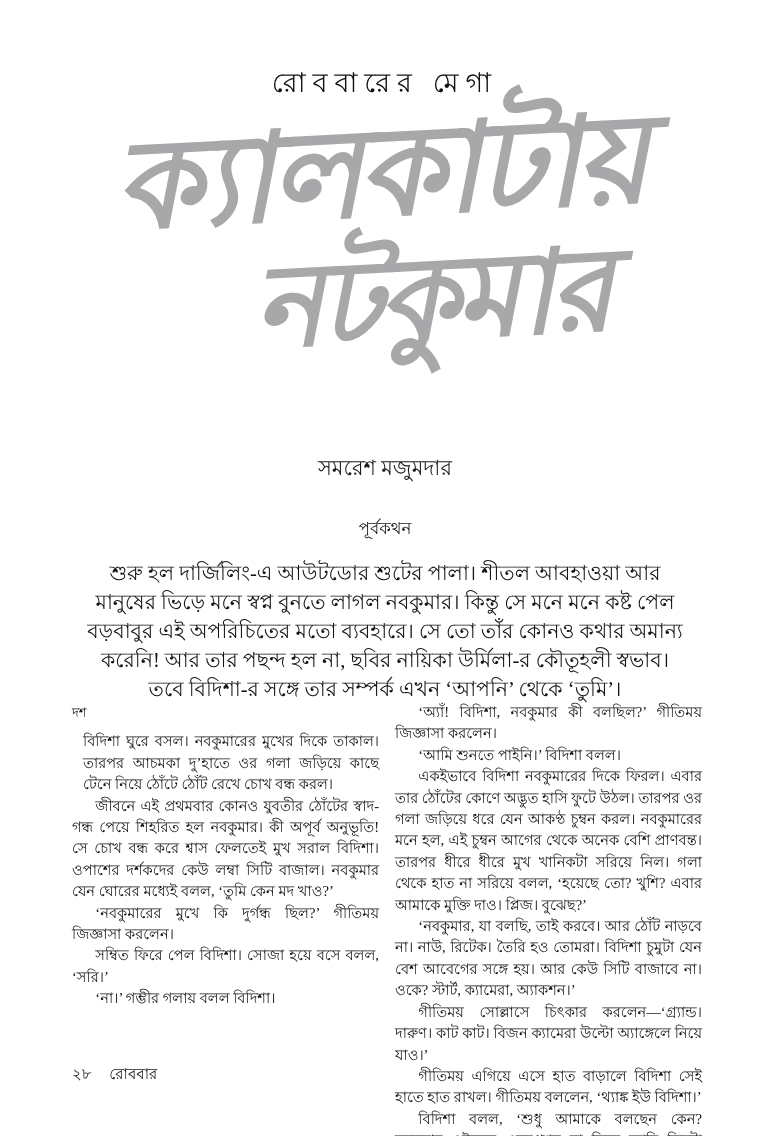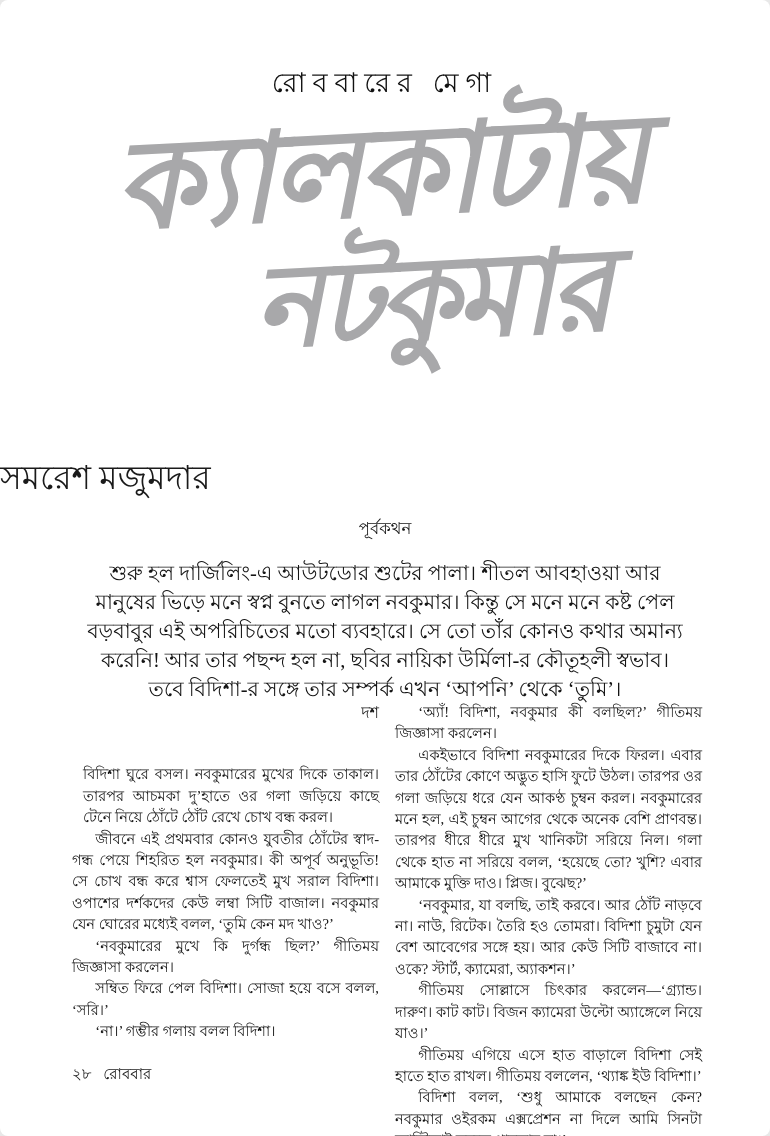--- a/index.html
+++ b/index.html
@@ -4,21 +4,20 @@
 <style>
   html,body{margin:0;padding:0;background:#e8e8e8;}
   .page{
     position:relative;
     width:770px;height:1136px;
     margin:0 auto;
     background:#ffffff;
     color:#141414;
     font-family:"Liberation Serif","DejaVu Serif",serif;
     overflow:hidden;
-    border-radius:8px;
   }
   .kicker{
     position:absolute;top:62px;left:0;right:0;
     text-align:center;
     font-size:27px;
     letter-spacing:7px;
     color:#111;
     white-space:nowrap;
   }
   .title-art{
@@ -37,22 +36,22 @@
   .title-line-2{
     font-size:116px;
     font-style:italic;
     font-weight:bold;
     letter-spacing:-4px;
     margin-top:8px;
     padding-left:90px;
   }
   .author{
     position:absolute;top:452px;left:0;right:0;
-    text-align:left;
-    font-size:33px;
+    text-align:center;
+    font-size:21px;
     color:#1a1a1a;
   }
   .preface{
     position:absolute;top:516px;left:74px;width:622px;
     text-align:center;
   }
   .preface-heading{
     font-size:16.5px;
     margin-bottom:16px;
   }
@@ -67,35 +66,35 @@
     display:flex;
     gap:16px;
   }
   .col{
     width:307px;
     font-size:14.6px;
     line-height:21.4px;
     text-align:justify;
   }
   .section-heading{
-    text-align:right;
-    font-size:16px;
-    margin-bottom:41px;
+    text-align:left;
+    font-size:13px;
+    margin-bottom:8px;
   }
   .col p{
     margin:0;
     text-indent:1.6em;
   }
   .col p.no-indent{text-indent:0;margin-left:11px;}
   .footer{
     position:absolute;top:1062px;left:72px;
     font-size:15px;
     color:#1a1a1a;
   }
-  .footer .pageno{margin-right:8px;}
+  .footer .pageno{margin-right:14px;}
 </style>
 </head>
 <body>
 
 <div class="page">
 
   <div class="kicker">রোববারের মেগা</div>
 
   <div class="title-art">
     <div class="title-line-1" style="color: rgb(168, 168, 170);">ক্যালকাটায়</div>
@@ -116,20 +115,21 @@
       <p class="no-indent">বিদিশা ঘুরে বসল। নবকুমারের মুখের দিকে তাকাল। তারপর আচমকা দু’হাতে ওর গলা জড়িয়ে কাছে টেনে নিয়ে ঠোঁটে ঠোঁট রেখে চোখ বন্ধ করল।</p>
       <p>জীবনে এই প্রথমবার কোনও যুবতীর ঠোঁটের স্বাদ-গন্ধ পেয়ে শিহরিত হল নবকুমার। কী অপূর্ব অনুভূতি! সে চোখ বন্ধ করে শ্বাস ফেলতেই মুখ সরাল বিদিশা। ওপাশের দর্শকদের কেউ লম্বা সিটি বাজাল। নবকুমার যেন ঘোরের মধ্যেই বলল, ‘তুমি কেন মদ খাও?’</p>
       <p>‘নবকুমারের মুখে কি দুর্গন্ধ ছিল?’ গীতিময় জিজ্ঞাসা করলেন।</p>
       <p>সম্বিত ফিরে পেল বিদিশা। সোজা হয়ে বসে বলল, ‘সরি।’</p>
       <p>‘না।’ গম্ভীর গলায় বলল বিদিশা।</p>
 
     </div>
 
     <div class="col col-right">
       <p>‘অ্যাঁ! বিদিশা, নবকুমার কী বলছিল?’ গীতিময় জিজ্ঞাসা করলেন।</p>
+      <p>‘আমি শুনতে পাইনি।’ বিদিশা বলল।</p>
       <p>একইভাবে বিদিশা নবকুমারের দিকে ফিরল। এবার তার ঠোঁটের কোণে অদ্ভুত হাসি ফুটে উঠল। তারপর ওর গলা জড়িয়ে ধরে যেন আকণ্ঠ চুম্বন করল। নবকুমারের মনে হল, এই চুম্বন আগের থেকে অনেক বেশি প্রাণবন্ত। তারপর ধীরে ধীরে মুখ খানিকটা সরিয়ে নিল। গলা থেকে হাত না সরিয়ে বলল, ‘হয়েছে তো? খুশি? এবার আমাকে মুক্তি দাও। প্লিজ। বুঝেছ?’</p>
       <p>‘নবকুমার, যা বলছি, তাই করবে। আর ঠোঁট নাড়বে না। নাউ, রিটেক। তৈরি হও তোমরা। বিদিশা চুমুটা যেন বেশ আবেগের সঙ্গে হয়। আর কেউ সিটি বাজাবে না। ওকে? স্টার্ট, ক্যামেরা, অ্যাকশন।’</p>
       <p>গীতিময় সোল্লাসে চিৎকার করলেন—‘গ্র্যান্ড। দারুণ। কাট কাট। বিজন ক্যামেরা উল্টো অ্যাঙ্গেলে নিয়ে যাও।’</p>
       <p>গীতিময় এগিয়ে এসে হাত বাড়ালে বিদিশা সেই হাতে হাত রাখল। গীতিময় বললেন, ‘থ্যাঙ্ক ইউ বিদিশা।’</p>
       <p>বিদিশা বলল, ‘শুধু আমাকে বলছেন কেন? নবকুমার ওইরকম এক্সপ্রেশন না দিলে আমি সিনটা জাস্টিফাই করতে পারতাম না।’</p>
 
     </div>
 
   </div>
 

